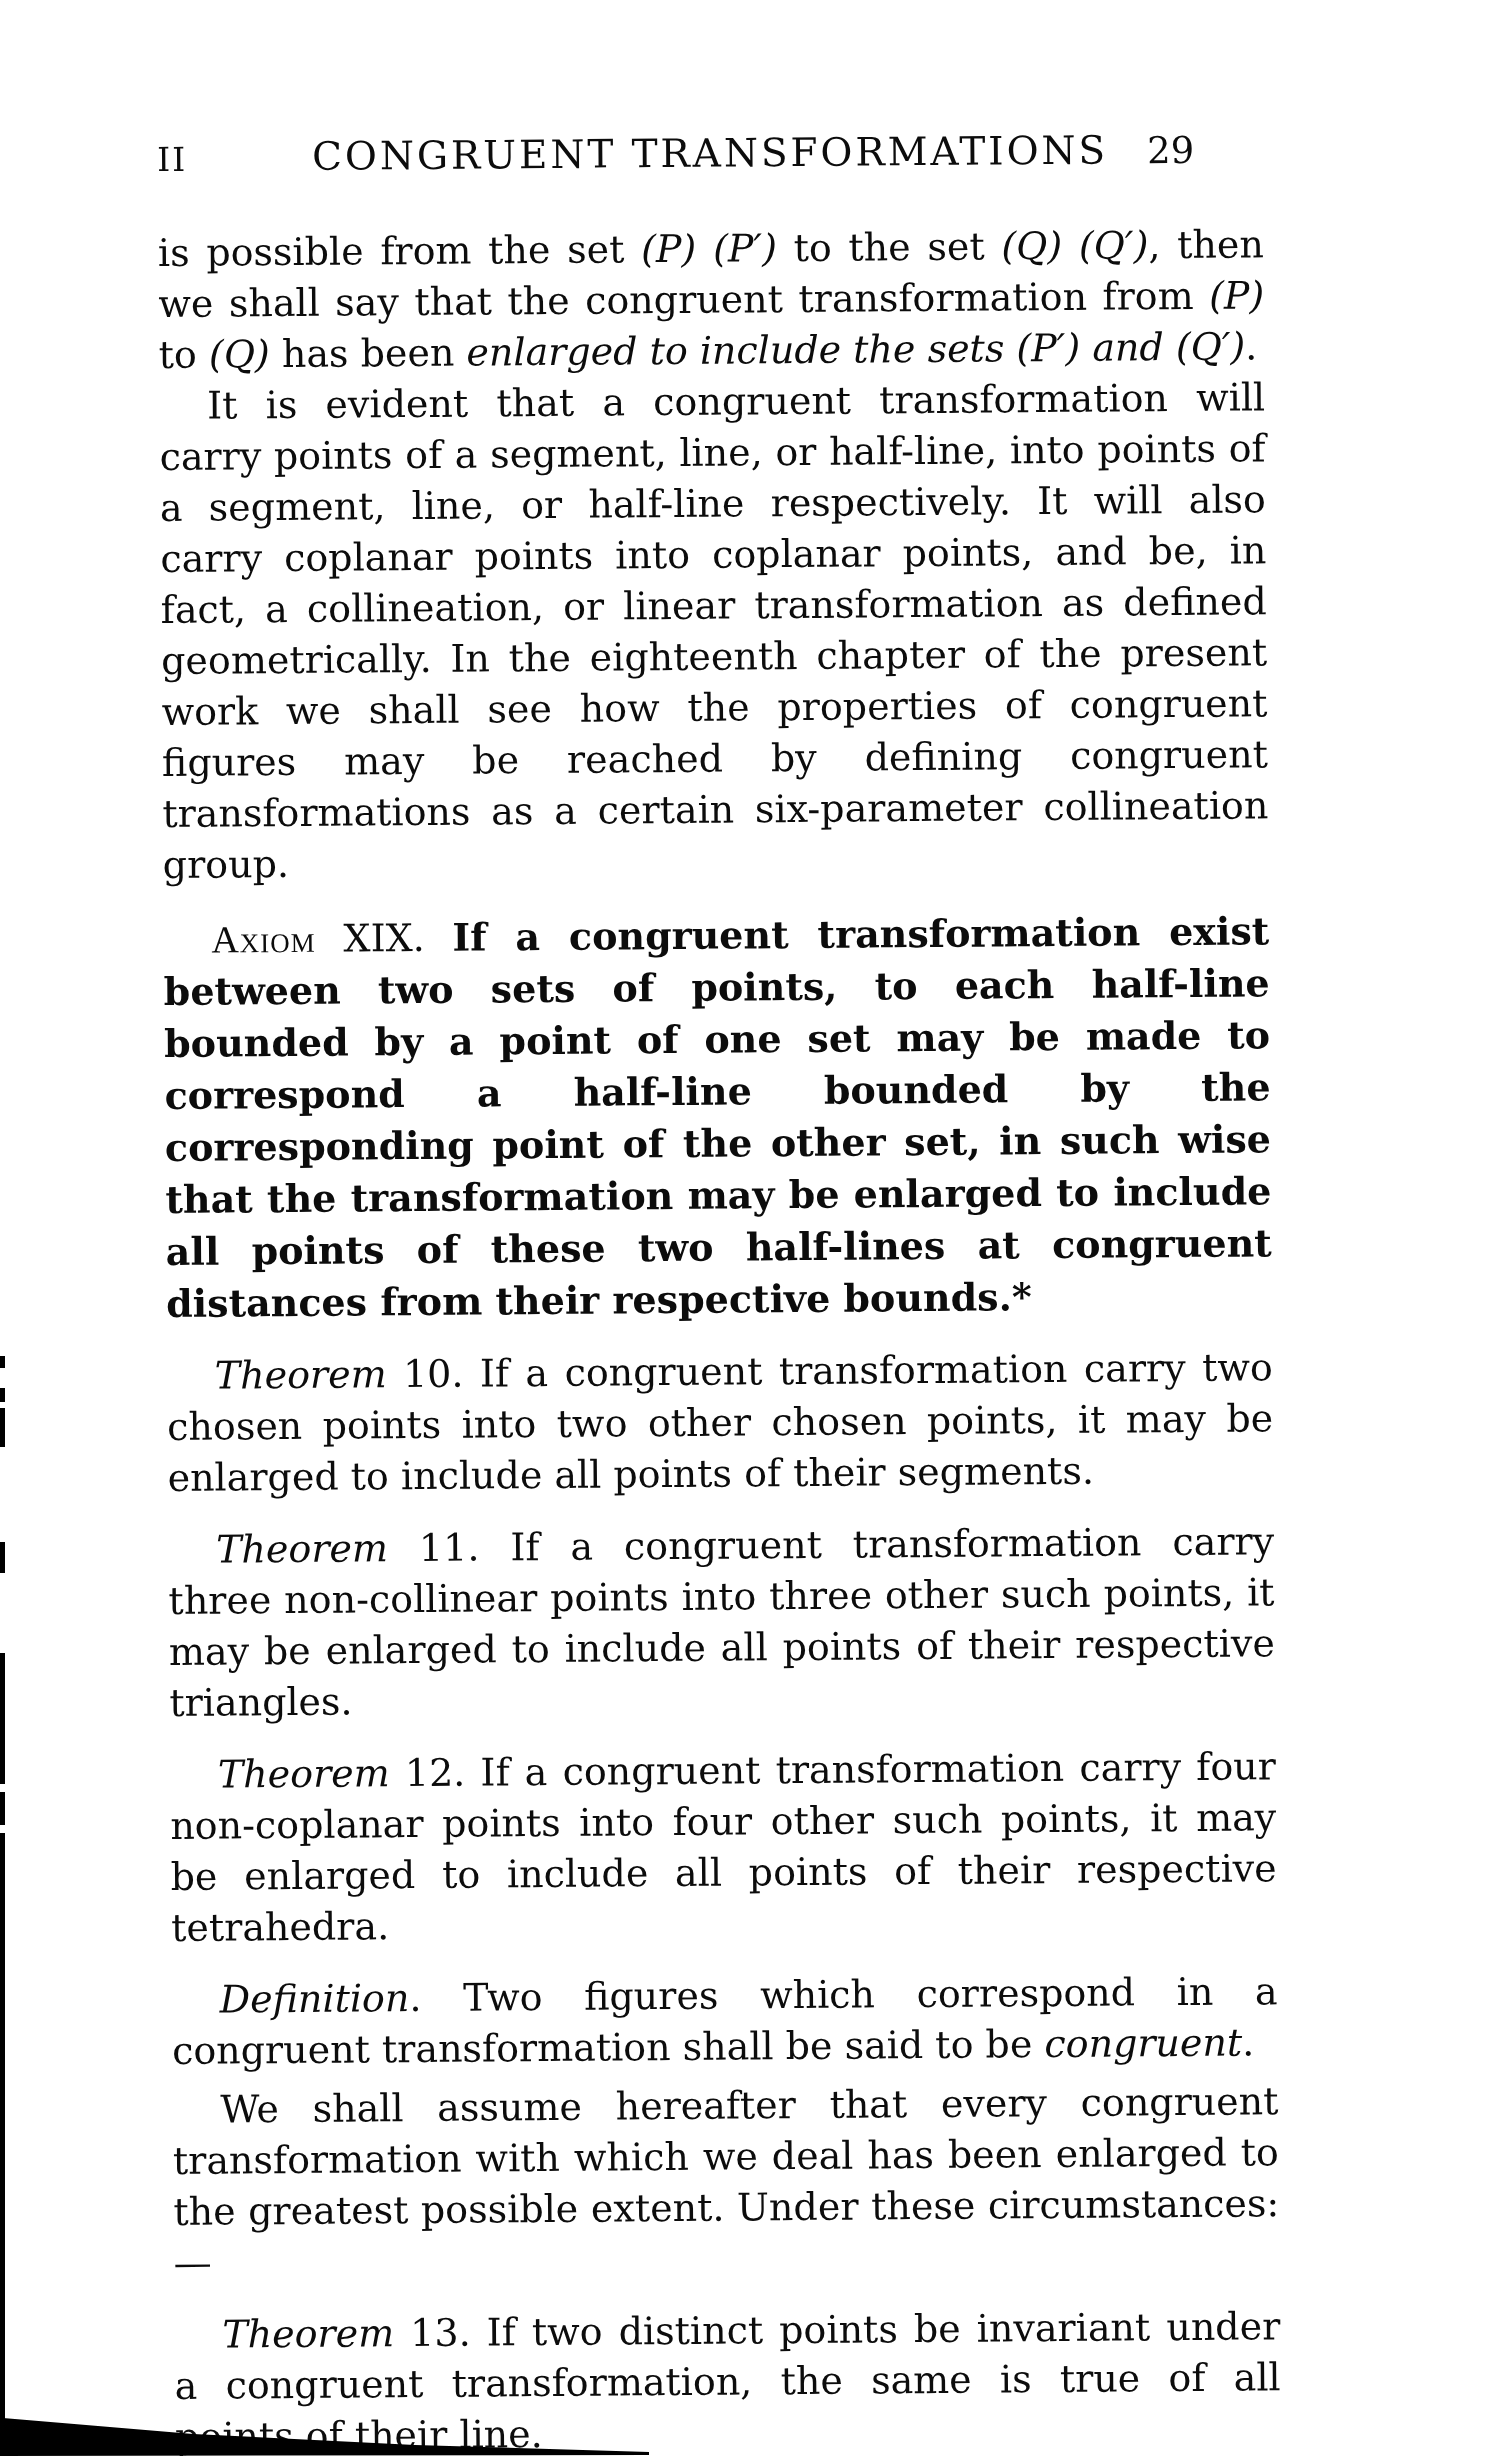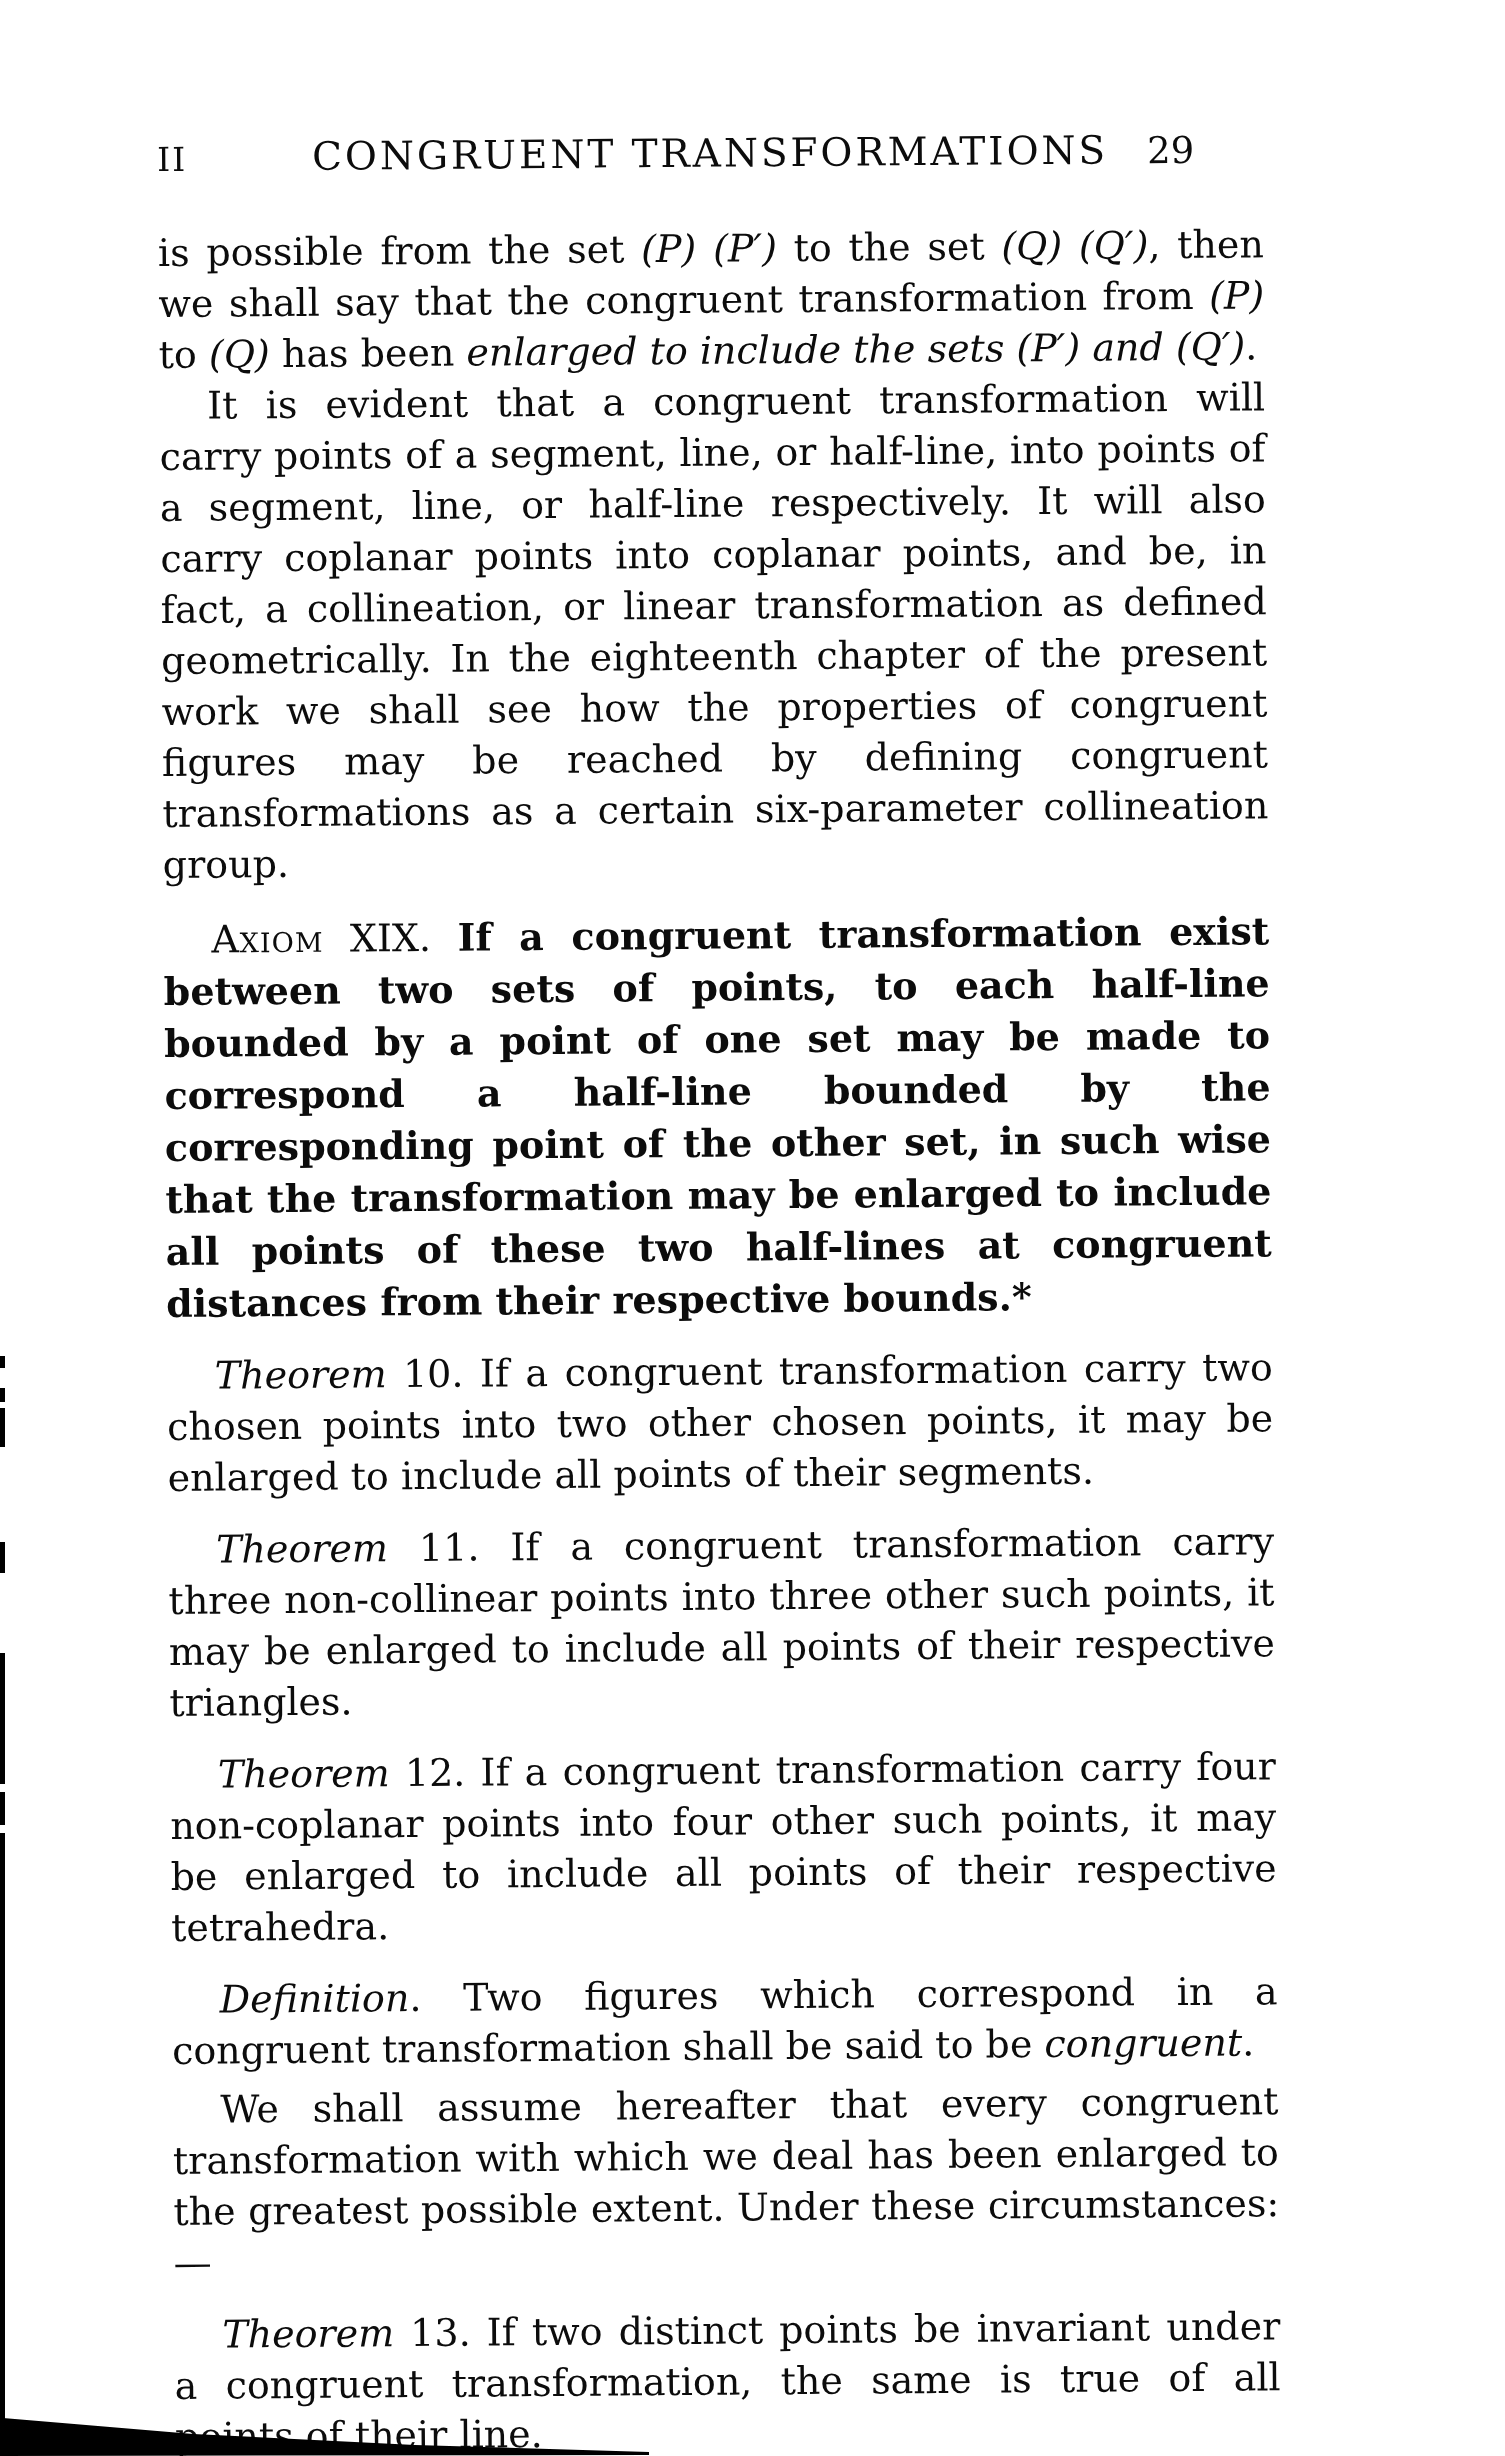--- a/index.html
+++ b/index.html
@@ -47,21 +47,21 @@
     text-justify:inter-word;
   }
   .para.indent{text-indent:48px;}
   .kind-body{margin-top:0;}
   .kind-axiom{margin-top:23px;}
   .kind-theorem{margin-top:21px;}
   .kind-definition{margin-top:21px;}
   .kind-plain{margin-top:7.7px;}
   .seg-italic{font-style:italic;}
   .seg-bold{font-weight:700;}
-  .seg-smallcaps{font-variant:small-caps;letter-spacing:1px;}
+  .seg-smallcaps{font-variant:small-caps;letter-spacing:1px;font-family:Liberation Serif, serif;}
   .artifact{
     position:absolute;
     background:#000;
   }
   .edge-line{left:0;width:4.8px;}
   .wedge{
     left:0;top:2412px;width:649px;height:44px;
     clip-path:polygon(0px 5.8px,193px 22px,415px 33px,649px 40px,649px 43px,0px 44px);
   }
 </style>

